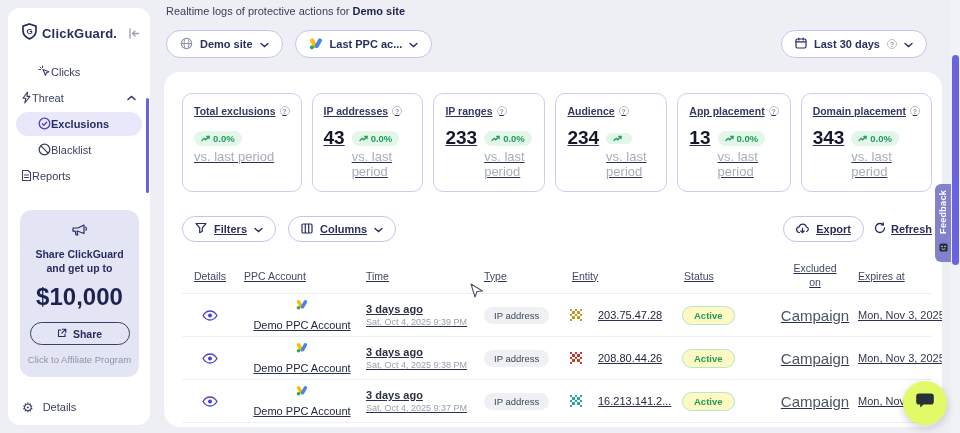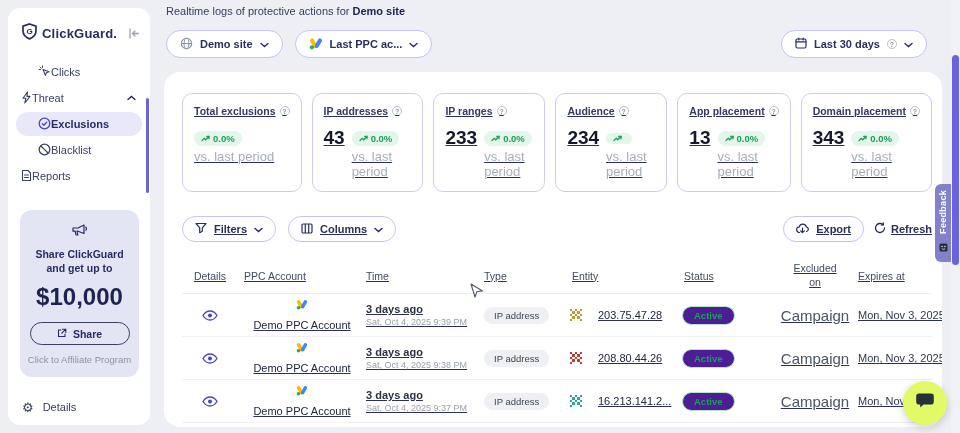--- a/index.html
+++ b/index.html
@@ -60,21 +60,21 @@
   .th-excl { text-align:center; padding:0 13px; line-height:1.25; }
   .trow { height:43px; border-bottom:1px solid #eef0f3; }
   .td { font-size:11px; color:#20283e; padding-left:8px; }
   .td-details { display:flex; justify-content:center; padding:0; }
   .td-account { display:flex; align-items:center; gap:7px; font-weight:500;flex-direction:column; }
   .time-rel { font-weight:600; color:#2b3140; font-size:11px; }
   .time-abs { font-size:9px; color:#9aa0ab; margin-top:2px; }
   .type-pill { display:inline-block; background:#eef0f3; color:#3f4652; border-radius:9px; padding:3px 10px; font-size:9.5px; }
   .td-entity { display:flex; align-items:center; gap:16px; }
   .identicon { display:inline-flex; flex:none; }
-  .status-pill { display:inline-block; border:1px solid #b7e6c9; background:#4c1d95; color:#1e9e58; border-radius:10px; padding:3px 11px; font-size:9.5px; font-weight:600; }
+  .status-pill { display:inline-block; border:1px solid #b7e6c9; background:#fef9c3; color:#1e9e58; border-radius:10px; padding:3px 11px; font-size:9.5px; font-weight:600; }
   .td-excl { text-align:center; font-size:15px; color:#4b5563; padding:0; }
   .td-exp { font-size:11px; color:#333a4d; padding-left:4px; white-space:nowrap; }
   .eye-btn { display:flex; cursor:pointer; }
 
   
   .scroll-track { position:absolute; right:0; top:0; width:9px; height:433px; background:#f1f2f6; }
   .scroll-thumb { position:absolute; right:1px; top:55px; width:7px; height:210px; background:#6a63e0; border-radius:4px; cursor:pointer; }
   .feedback-tab { position:absolute; right:9px; top:184px; width:16px; height:78px; background:#8380cc; border-radius:6px 0 0 6px; display:flex; flex-direction:column; align-items:center; justify-content:center; gap:5px; cursor:pointer; }
   .feedback-text { writing-mode:vertical-rl; transform:rotate(180deg); color:#fff; font-size:9px; font-weight:600; letter-spacing:.3px; }
 

